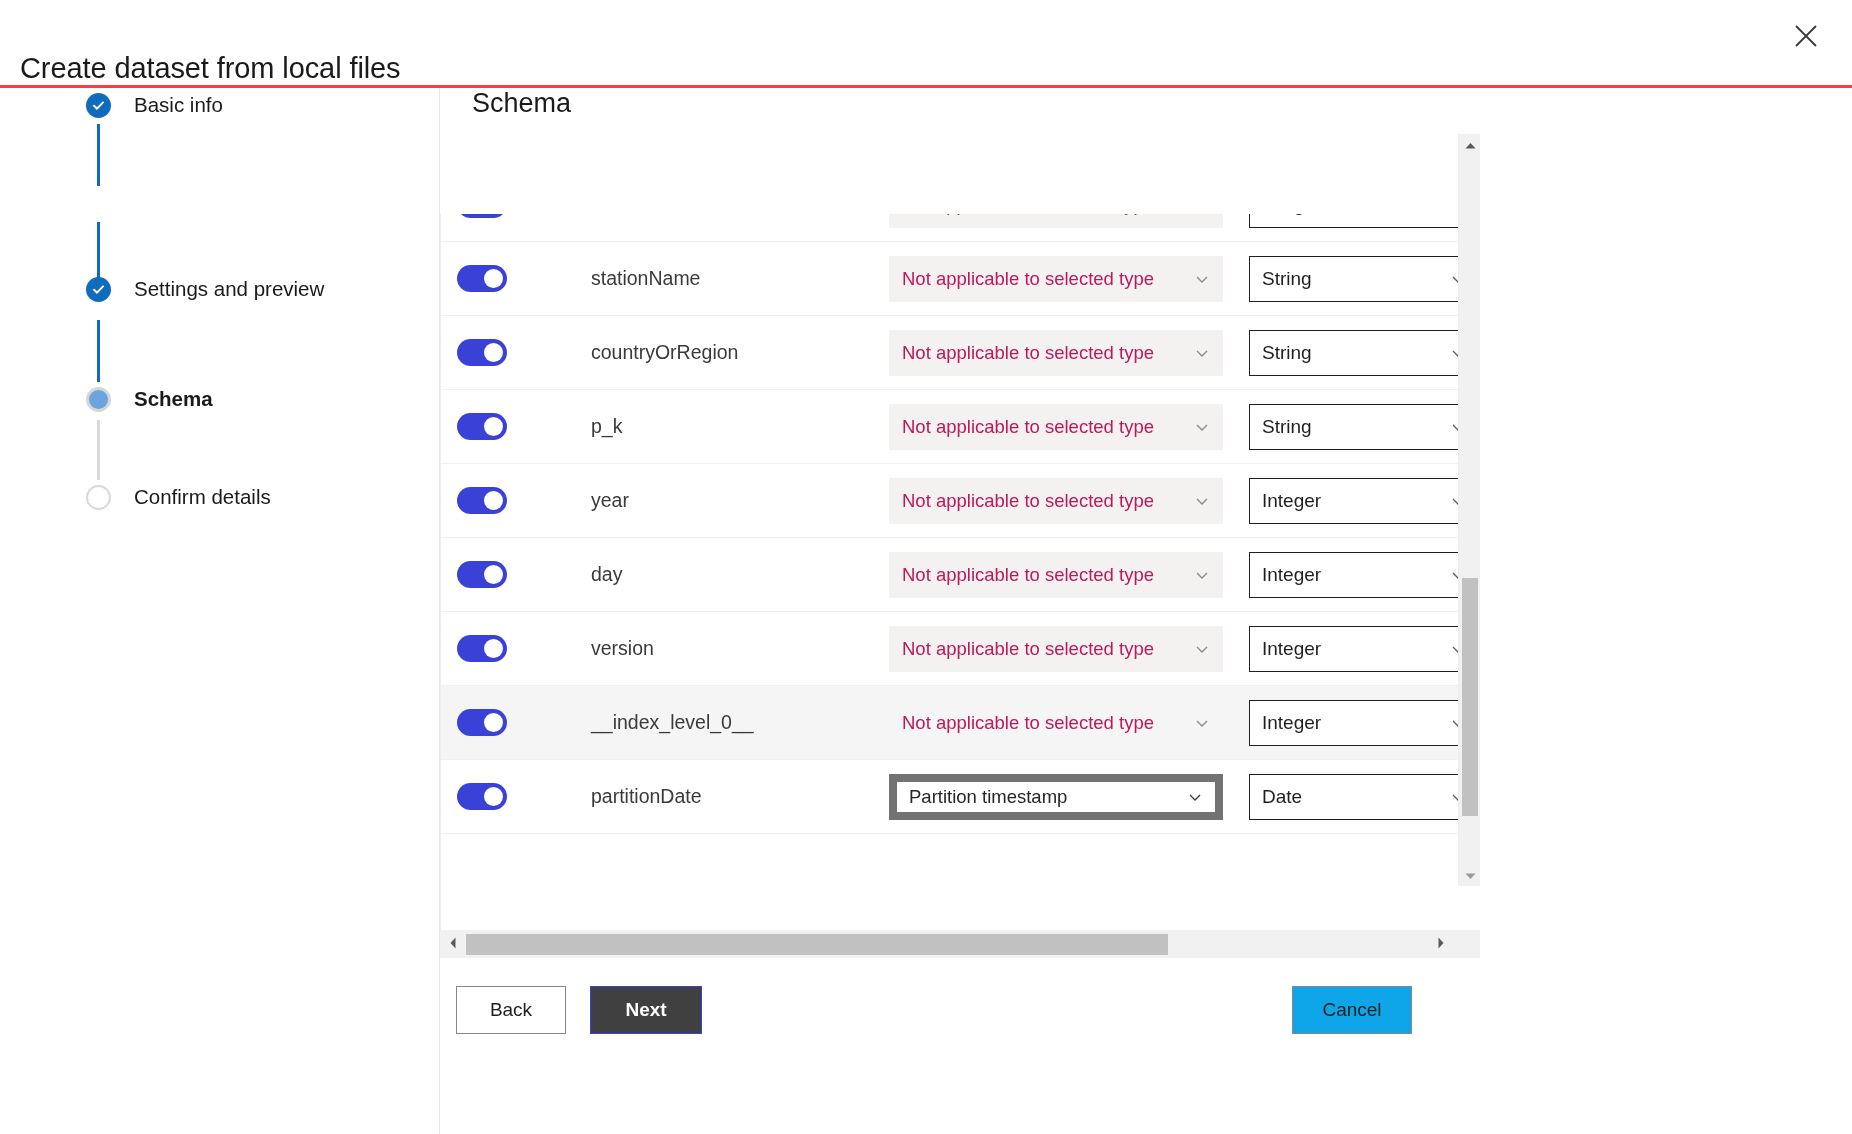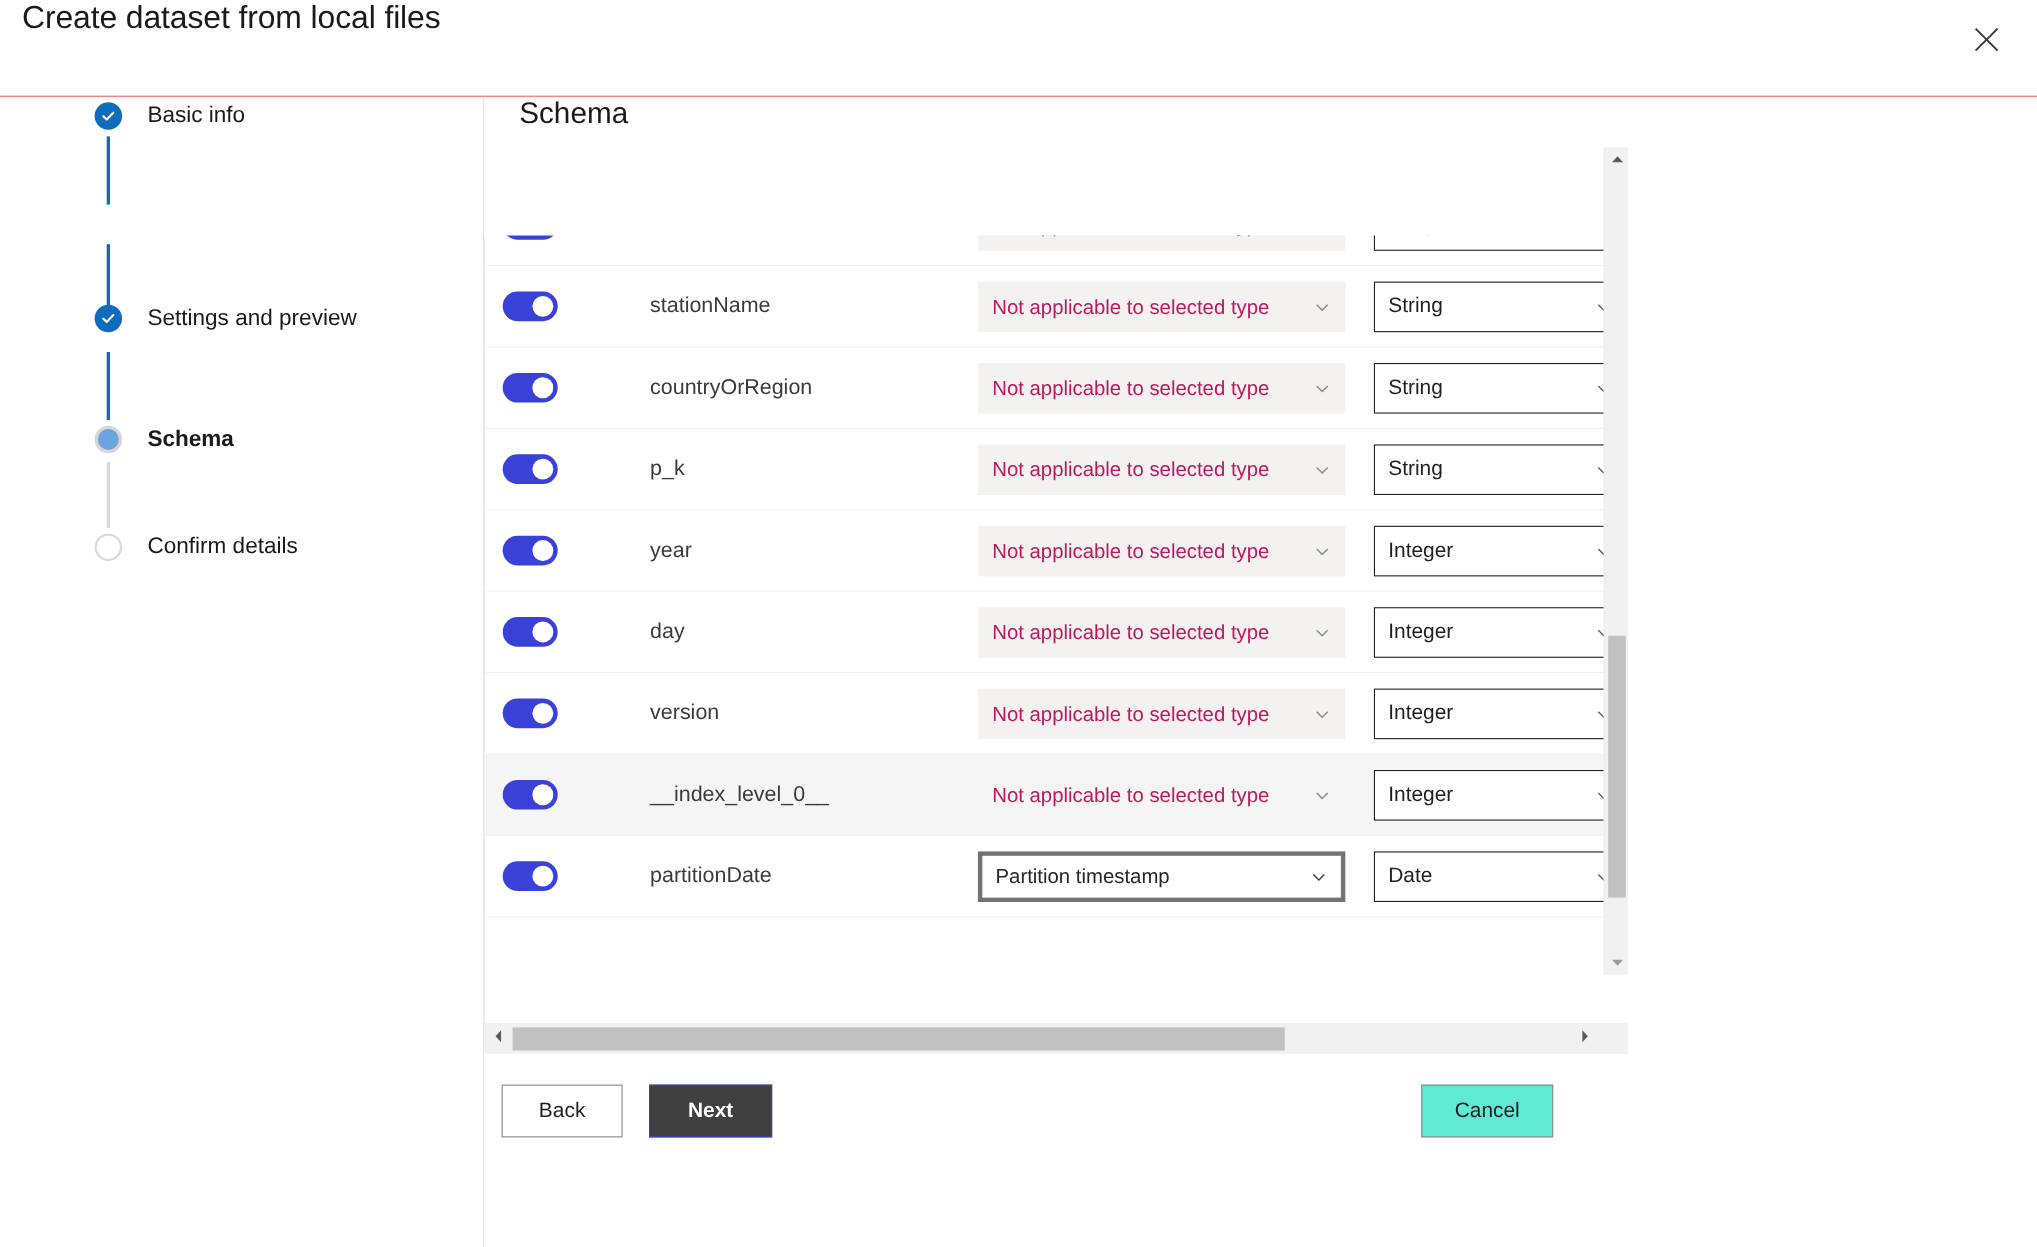--- a/index.html
+++ b/index.html
@@ -9,22 +9,22 @@
     font-family: "Liberation Sans", sans-serif;
     color: #201f1e;
     overflow: hidden;
   }
 
   
   .wizard-header {
     position: absolute; top: 0; left: 0;
     width: 1852px; height: 88px;
     background: #ffffff;
-    border-bottom: 1px solid #ef4444;
-    display: flex; align-items: flex-start;
+    border-bottom: 3px solid #ef4444;
+    display: flex; align-items: flex-end;
   }
   .wizard-title {
     margin-left: 20px;
     font-size: 29px; font-weight: 400; color: #1b1a19;
     letter-spacing: -0.1px;
   }
   .close-btn {
     position: absolute; right: 18px; top: 8px;
     width: 56px; height: 56px;
     display: flex; align-items: center; justify-content: center;
@@ -160,21 +160,21 @@
     cursor: pointer;
   }
   .props .props-text {
     flex: 1;
     font-size: 18.5px; color: #be185d;
     white-space: nowrap; overflow: hidden;
   }
   .props.plain { background: transparent; }
   .props.focused {
     background: #ffffff;
-    border: 4px solid #737373;
+    border: 8px solid #737373;
   }
   .props.focused .props-text { color: #262626; }
   .chev { width: 16px; height: 16px; flex: none; }
 
   
   .type {
     position: absolute; left: 808px;
     width: 230px; height: 46px;
     background: #ffffff;
     border: 1px solid #201f1e;
@@ -249,21 +249,21 @@
     left: 16px; width: 110px;
     background: #ffffff; border: 1px solid #8a8886; color: #201f1e;
   }
   .btn-next {
     left: 150px; width: 112px;
     background: #404040; border: 1px solid #3a41d6; color: #ffffff;
     font-weight: 600;
   }
   .btn-cancel {
     left: 852px; width: 120px;
-    background: #5eead4; border: 1px solid #8a8886; color: #201f1e;
+    background: #0ea5e9; border: 1px solid #8a8886; color: #201f1e;
   }
 </style>
 </head>
 <body>
 
 <div class="wizard-header">
   <div class="wizard-title">Create dataset from local files</div>
   <div class="close-btn">
     <span>
       <svg width="26" height="26" viewBox="0 0 26 26" aria-hidden="true">

